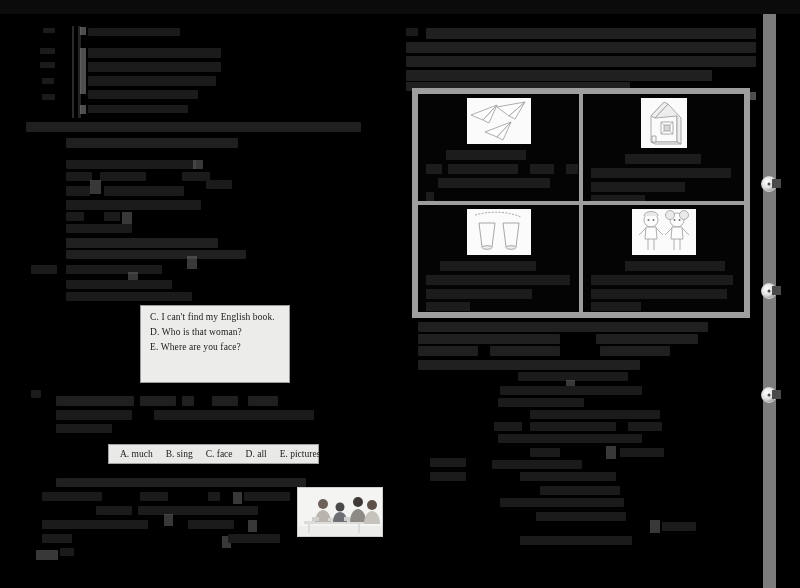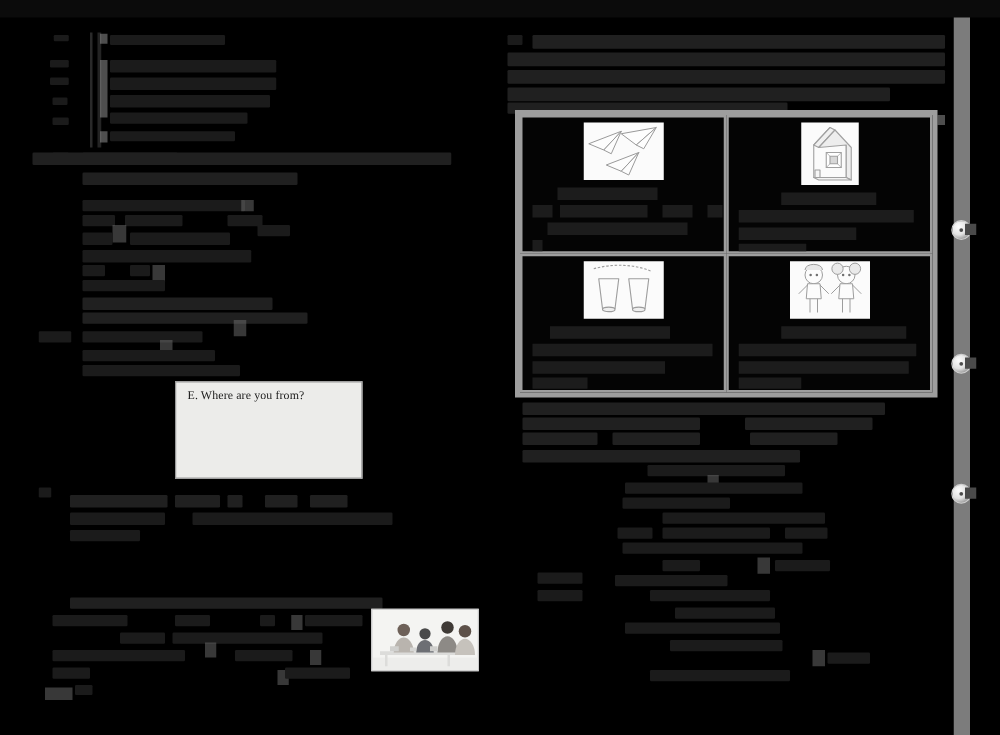--- a/index.html
+++ b/index.html
@@ -165,23 +165,32 @@
     <div class="rb" style="left:188px;top:520px;width:46px;height:9px;"></div>
     <div class="gl2" style="left:248px;top:520px;width:9px;height:12px;"></div>
     <div class="rb" style="left:42px;top:534px;width:30px;height:9px;"></div>
     <div class="gl2" style="left:222px;top:536px;width:9px;height:12px;"></div>
     <div class="rb" style="left:228px;top:534px;width:52px;height:9px;"></div>
     <div class="rb" style="left:60px;top:548px;width:14px;height:8px;"></div>
     <div class="gl2" style="left:36px;top:550px;width:22px;height:10px;"></div>
   </div>
 
   <div class="optbox" style="left:140px;top:305px;width:150px;height:78px;padding-top:4px;">
-    <div class="line">E. Where are you from?</div>
-  </div>
-
+    <div class="line">C. I can't find my English book.</div>
+    <div class="line">D. Who is that woman?</div>
+    <div class="line">E. Where are you face?</div>
+  </div>
+
+  <div class="optbox-inline" style="left:108px;top:444px;width:211px;height:20px;">
+    <span>A. much</span>
+    <span>B. sing</span>
+    <span>C. face</span>
+    <span>D. all</span>
+    <span>E. pictures</span>
+  </div>
 
   <div class="photo" style="left:297px;top:487px;width:86px;height:50px;">
     <svg viewBox="0 0 86 50" width="86" height="50">
       <rect x="0" y="0" width="86" height="50" fill="#f4f4f2"></rect>
       <rect x="0" y="38" width="86" height="12" fill="#ededeb"></rect>
 
       <rect x="6" y="33" width="62" height="3" fill="#dcdcda"></rect>
       <rect x="10" y="36" width="2" height="9" fill="#dcdcda"></rect>
       <rect x="60" y="36" width="2" height="9" fill="#dcdcda"></rect>
 

